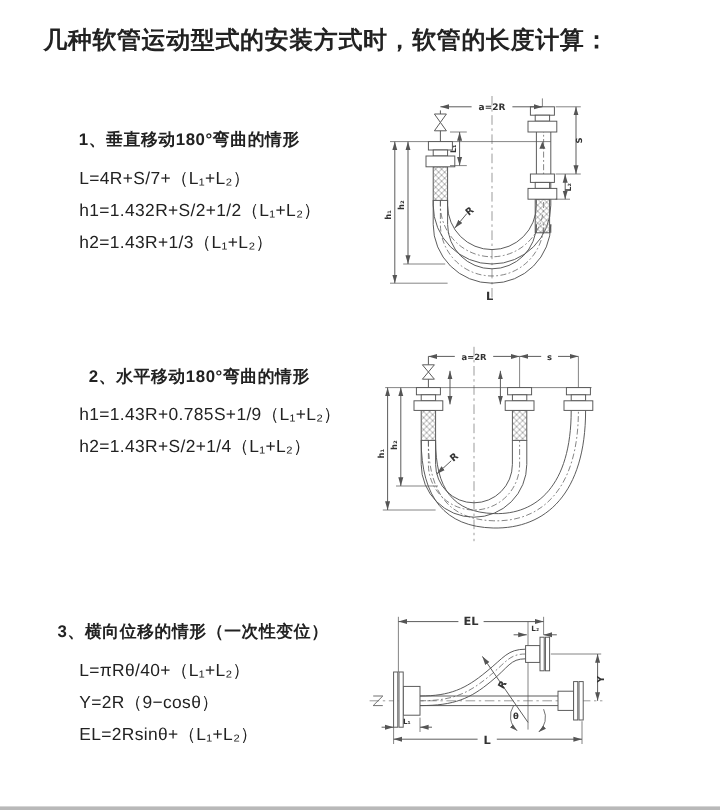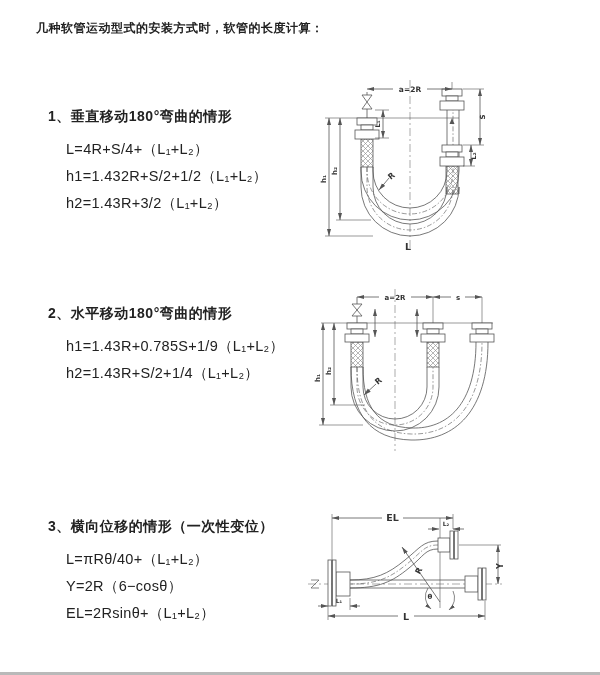--- a/index.html
+++ b/index.html
@@ -1,53 +1,53 @@
 <!DOCTYPE html>
 <html><head>
 <meta charset="utf-8">
 <style>
   html,body{margin:0;padding:0;background:#e8e8e8;}
   .page{
     position:relative;width:600px;height:675px;background:#ffffff;
     font-family:"Liberation Sans","DejaVu Sans",sans-serif;color:#222;
     overflow:hidden;margin:0 auto;
   }
-  .title{position:absolute;left:36px;top:20px;font-size:12px;font-weight:600;letter-spacing:.5px;}
+  .title{position:absolute;left:36px;top:20px;font-size:20px;font-weight:600;letter-spacing:.5px;}
   .section{position:absolute;left:48px;}
-  .sec-heading{font-size:14px;font-weight:600;line-height:20px;margin-bottom:10px;letter-spacing:.5px;}
+  .sec-heading{font-size:14px;font-weight:600;line-height:20px;margin-bottom:10px;letter-spacing:.5px;text-align:center;}
   .formula{font-size:14.5px;line-height:27px;padding-left:18px;letter-spacing:.3px;white-space:nowrap;}
   .diagram{position:absolute;font-weight:bold;}
   .bottom-rule{position:absolute;left:0;right:0;bottom:0;height:3px;background:#b9b9b9;}
   svg{display:block;}
   svg text{font-family:"DejaVu Sans",sans-serif;fill:#333;}
 </style>
 </head>
 <body>
 
 <div class="page">
 
   <div class="title">几种软管运动型式的安装方式时，软管的长度计算：</div>
 
   <div class="section" style="top:106px;">
     <div class="sec-heading">1、垂直移动180°弯曲的情形</div>
-    <div class="formula">L=4R+S/4+（L₁+L₂）</div>
+    <div class="formula">L=4R+S/7+（L₁+L₂）</div>
     <div class="formula">h1=1.432R+S/2+1/2（L₁+L₂）</div>
-    <div class="formula">h2=1.43R+3/2（L₁+L₂）</div>
+    <div class="formula">h2=1.43R+1/3（L₁+L₂）</div>
   </div>
 
   <div class="section" style="top:303px;">
     <div class="sec-heading">2、水平移动180°弯曲的情形</div>
     <div class="formula">h1=1.43R+0.785S+1/9（L₁+L₂）</div>
     <div class="formula">h2=1.43R+S/2+1/4（L₁+L₂）</div>
   </div>
 
   <div class="section" style="top:516px;">
     <div class="sec-heading">3、横向位移的情形（一次性变位）</div>
     <div class="formula">L=πRθ/40+（L₁+L₂）</div>
-    <div class="formula">Y=2R（6−cosθ）</div>
+    <div class="formula">Y=2R（9−cosθ）</div>
     <div class="formula">EL=2Rsinθ+（L₁+L₂）</div>
   </div>
 
   <div class="diagram" style="left:313px;top:76px;">
   <svg width="260" height="184" viewBox="0 0 260 184">
     <defs>
       <marker id="d1ar" viewBox="0 0 10 7" refX="10" refY="3.5" markerWidth="9" markerHeight="6.3" orient="auto-start-reverse">
         <path d="M0 0.6 L10 3.5 L0 6.4 z" fill="#555"></path>
       </marker>
       <pattern id="d1braid" width="5" height="5" patternUnits="userSpaceOnUse">

